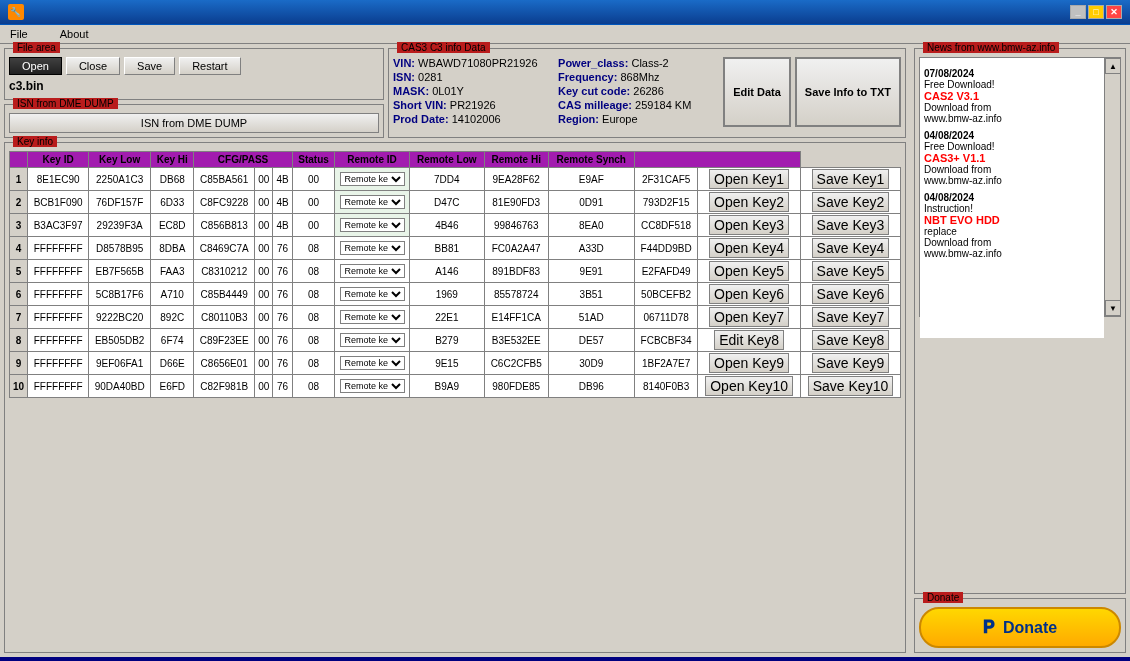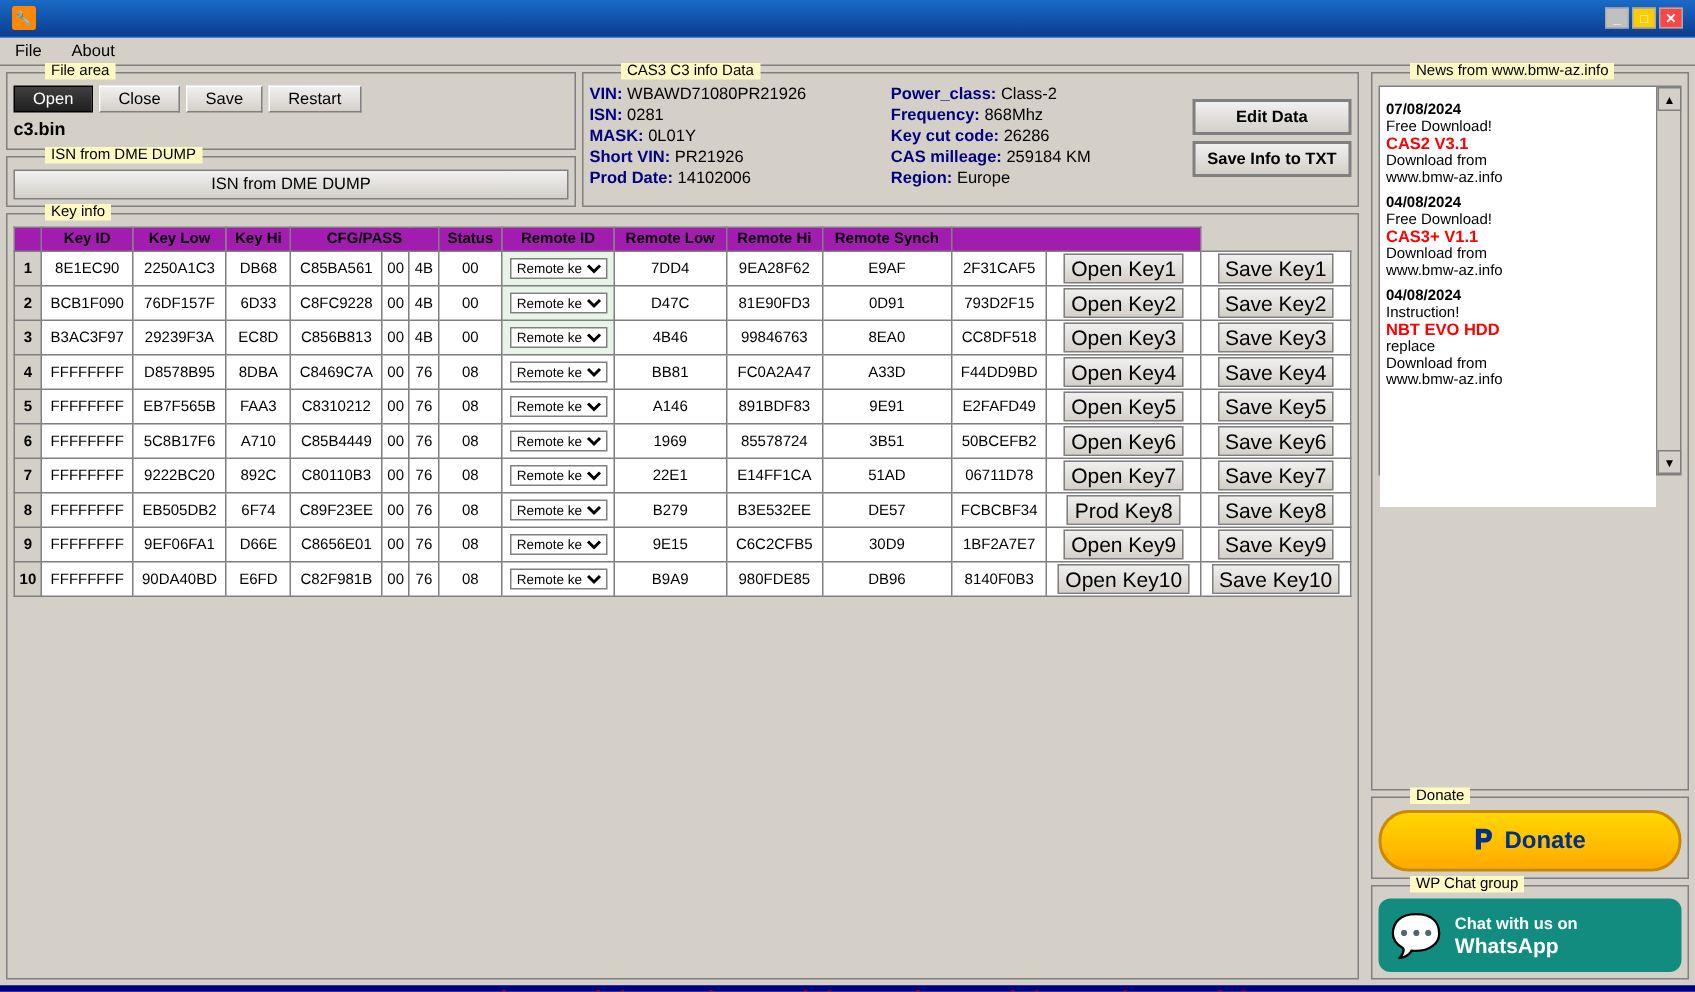--- a/index.html
+++ b/index.html
@@ -31,21 +31,21 @@
       width: 16px; height: 14px; font-size: 9px; border: 1px solid #aaa;
       cursor: pointer; display: flex; align-items: center; justify-content: center;
     }
     .tb-btn-min { background: #c0c0c0; }
     .tb-btn-max { background: #ffcc00; }
     .tb-btn-close { background: #ff4444; color: white; }
     .menu-bar {
       background: #d4d0c8;
       padding: 2px 4px;
       display: flex;
-      gap: 8px;
+      gap: 20px;
       border-bottom: 1px solid #808080;
     }
     .menu-item {
       padding: 1px 6px;
       cursor: pointer;
       font-size: 11px;
     }
     .main-area {
       display: flex;
       background: #d4d0c8;
@@ -69,22 +69,22 @@
     }
     .group-box {
       border: 1px solid #808080;
       padding: 4px;
       position: relative;
       background: #d4d0c8;
     }
     .group-box-title {
       position: absolute;
       top: -7px;
-      left: 25px;
-      background: #fef9c3;
+      left: 8px;
+      background: #b91c1c;
       padding: 0 4px;
       font-size: 10px;
       color: #000;
     }
     .file-area { padding-top: 8px; }
     .file-area-btns { display: flex; gap: 4px; margin-bottom: 4px; }
     .win-btn {
       padding: 2px 12px;
       background: linear-gradient(to bottom, #f0f0f0, #d4d0c8);
       border: 1px solid #808080;
@@ -108,21 +108,21 @@
       border: 1px solid #808080;
       cursor: pointer;
       font-size: 11px;
     }
     .cas3-info { padding-top: 8px; }
     .cas3-info-inner { display: flex; gap: 0; }
     .cas3-col { flex: 1; }
     .cas3-row { margin-bottom: 2px; font-size: 11px; }
     .cas3-label { color: #000080; font-weight: bold; }
     .cas3-value { color: #000; }
-    .cas3-buttons { display: flex; flex-direction: column; gap: 4px; justify-content: center; }
+    .cas3-buttons { display: flex; flex-direction: row; gap: 4px; justify-content: center; }
     .cas3-btn {
       padding: 4px 8px;
       background: linear-gradient(to bottom, #f0f0f0, #d4d0c8);
       border: 2px solid #808080;
       cursor: pointer;
       font-size: 11px;
       font-weight: bold;
     }
     .key-info { padding-top: 8px; flex: 1; }
     .key-table { width: 100%; border-collapse: collapse; font-size: 10px; }
@@ -522,21 +522,21 @@
       <select class="status-select">
         <option>Unused</option>
         <option selected="">Remote key</option>
       </select>
     </td>
     <td>B279</td>
     <td>B3E532EE</td>
     <td>DE57</td>
     <td>FCBCBF34</td>
     <td style="padding:1px; white-space:nowrap;">
-      <button class="small-btn">Prod Key8</button>
+      <button class="small-btn">Edit Key8</button>
     </td>
     <td style="padding:1px; white-space:nowrap;">
       <button class="small-btn">Save Key8</button>
     </td>
   </tr>
             <tr>
     <td class="row-num">9</td>
     <td>FFFFFFFF</td>
     <td>9EF06FA1</td>
     <td>D66E</td>
@@ -630,28 +630,18 @@
     </div>
 
     <div class="donate-box group-box" style="padding-top:8px;">
       <span class="group-box-title">Donate</span>
       <button class="donate-btn">
         <span class="paypal-icon">𝐏</span>
         <span>Donate</span>
       </button>
     </div>
 
-    <div class="whatsapp-box group-box" style="padding-top:8px;">
-      <span class="group-box-title">WP Chat group</span>
-      <div class="whatsapp-inner">
-        <span class="wa-icon">💬</span>
-        <div>
-          <div class="wa-text">Chat with us on</div>
-          <div class="wa-text" style="font-size:14px;">WhatsApp</div>
-        </div>
-      </div>
-    </div>
   </div>
 </div>
 
 <div class="bottom-banner">
   <span>www.bmw-az.info   www.bmw-az.info   www.bmw-az.info   www.bmw-az.info</span>
 </div>
 
 </body></html>

